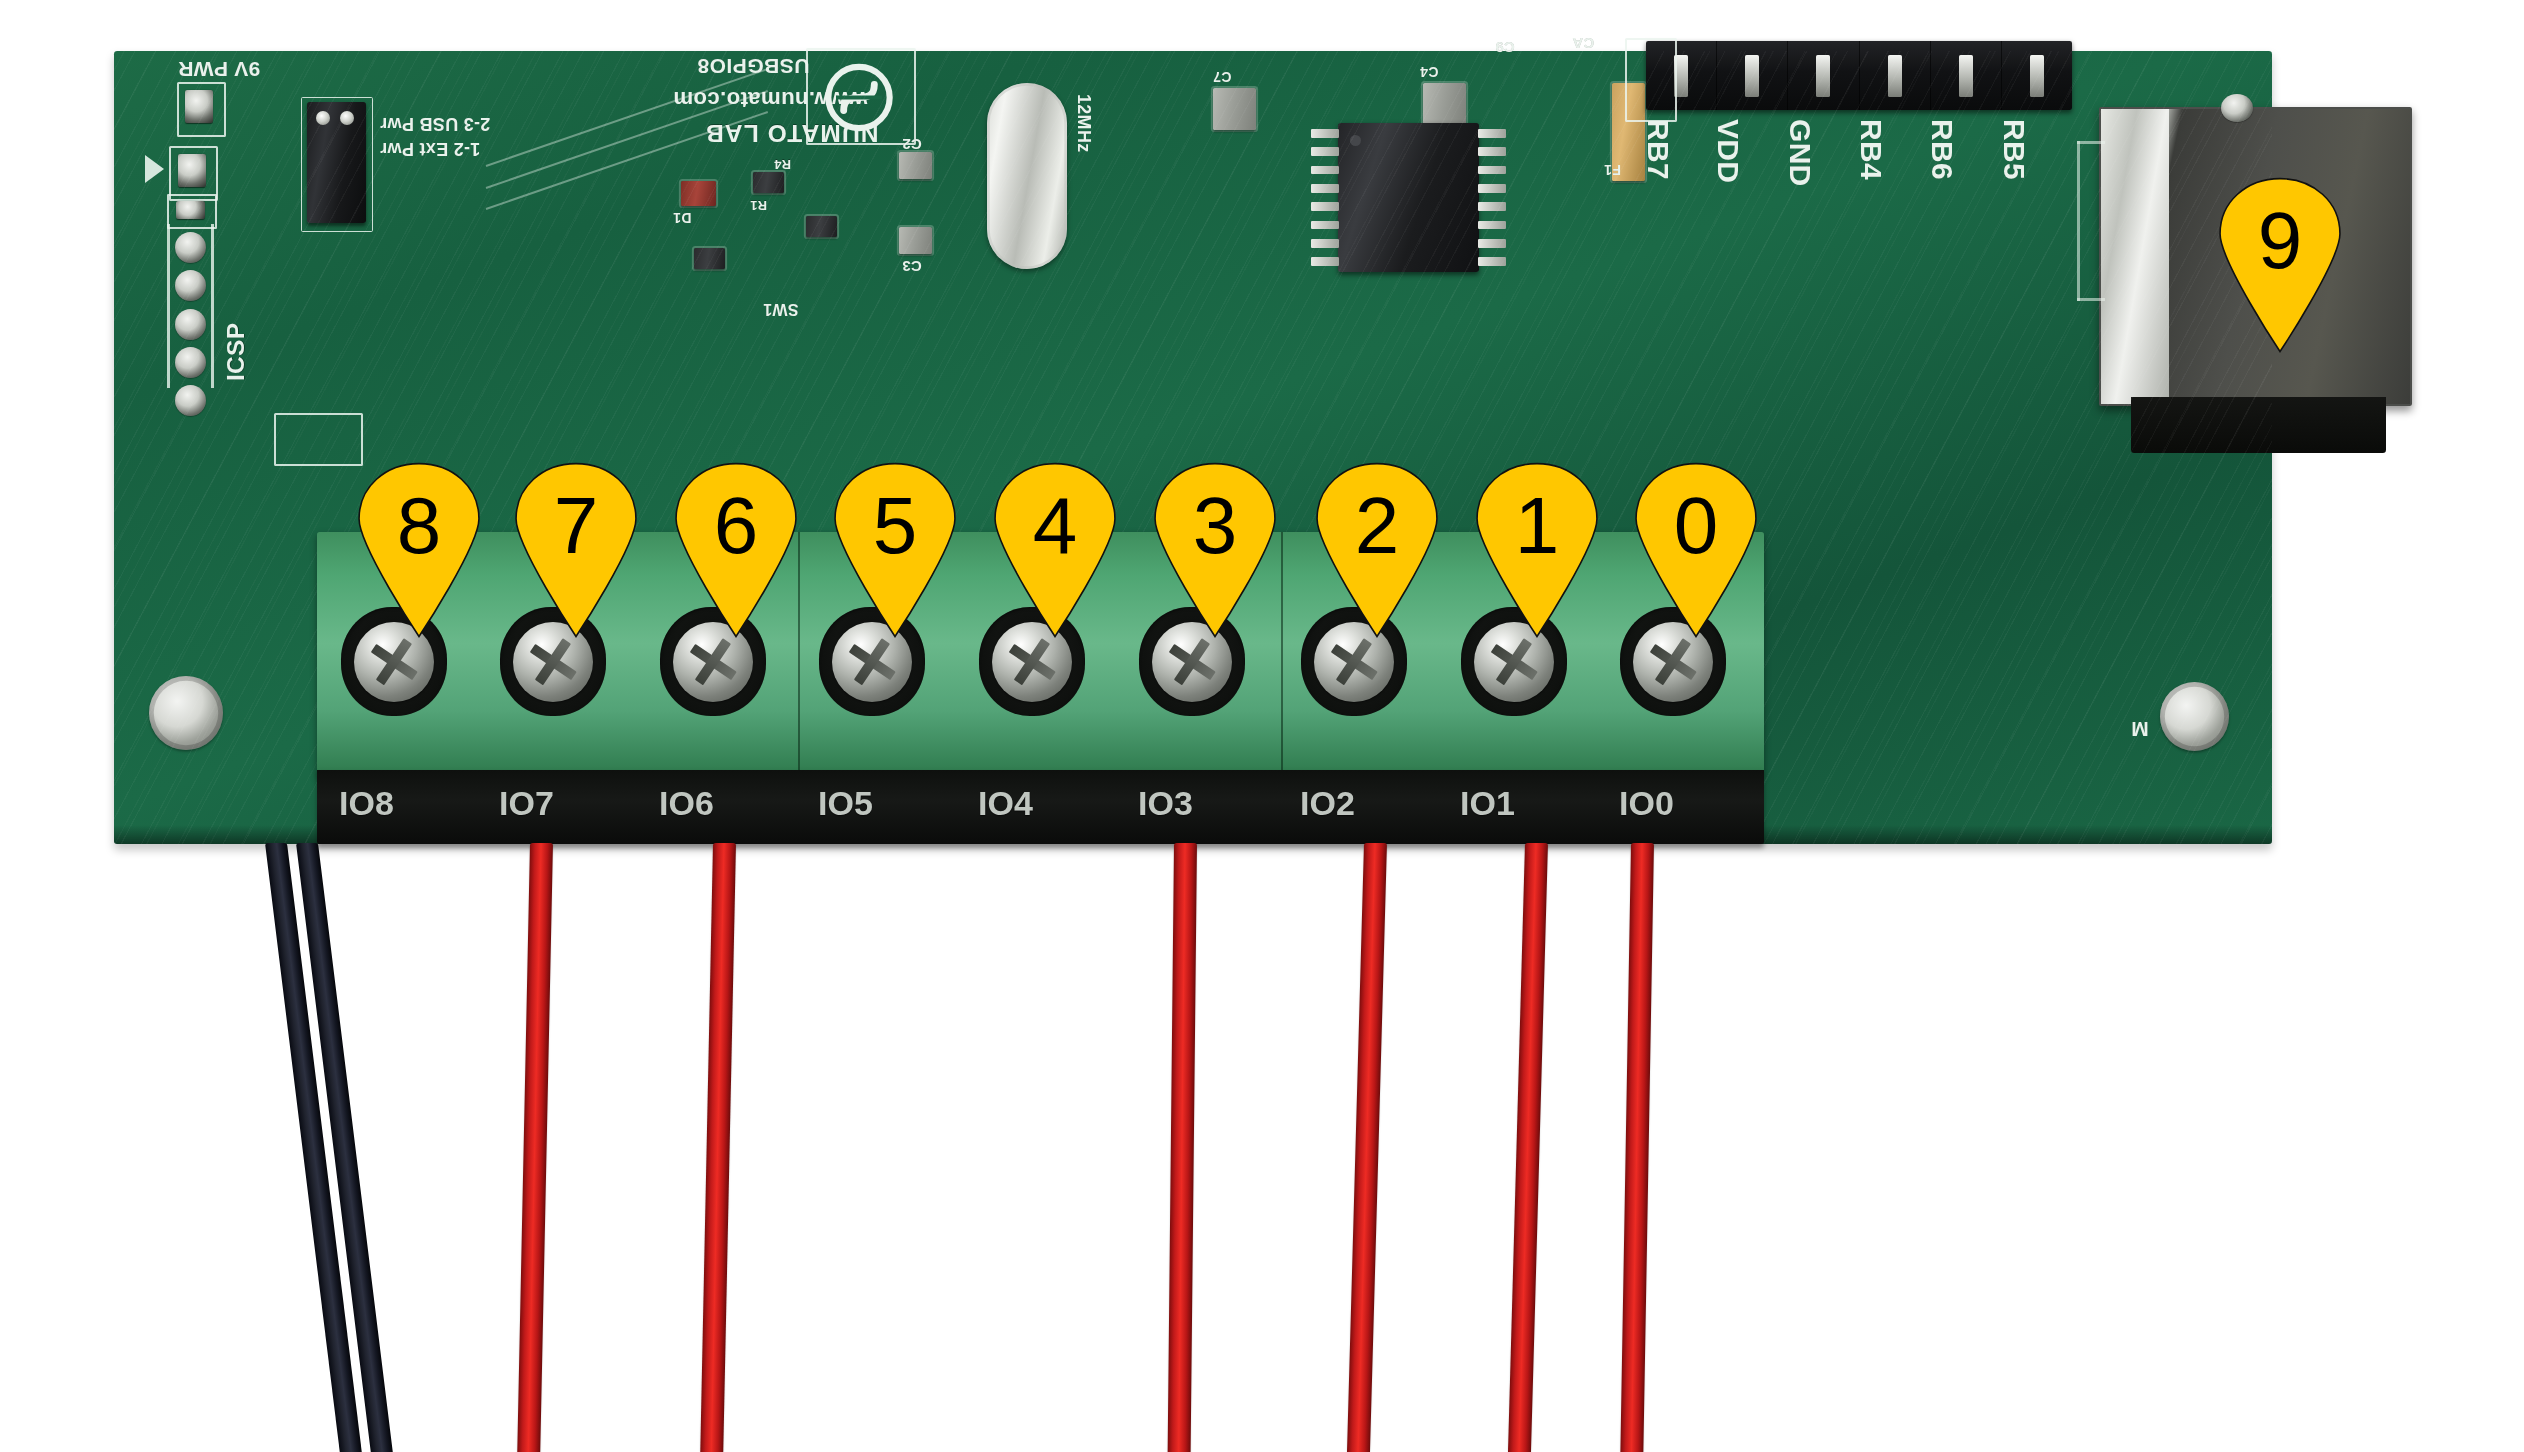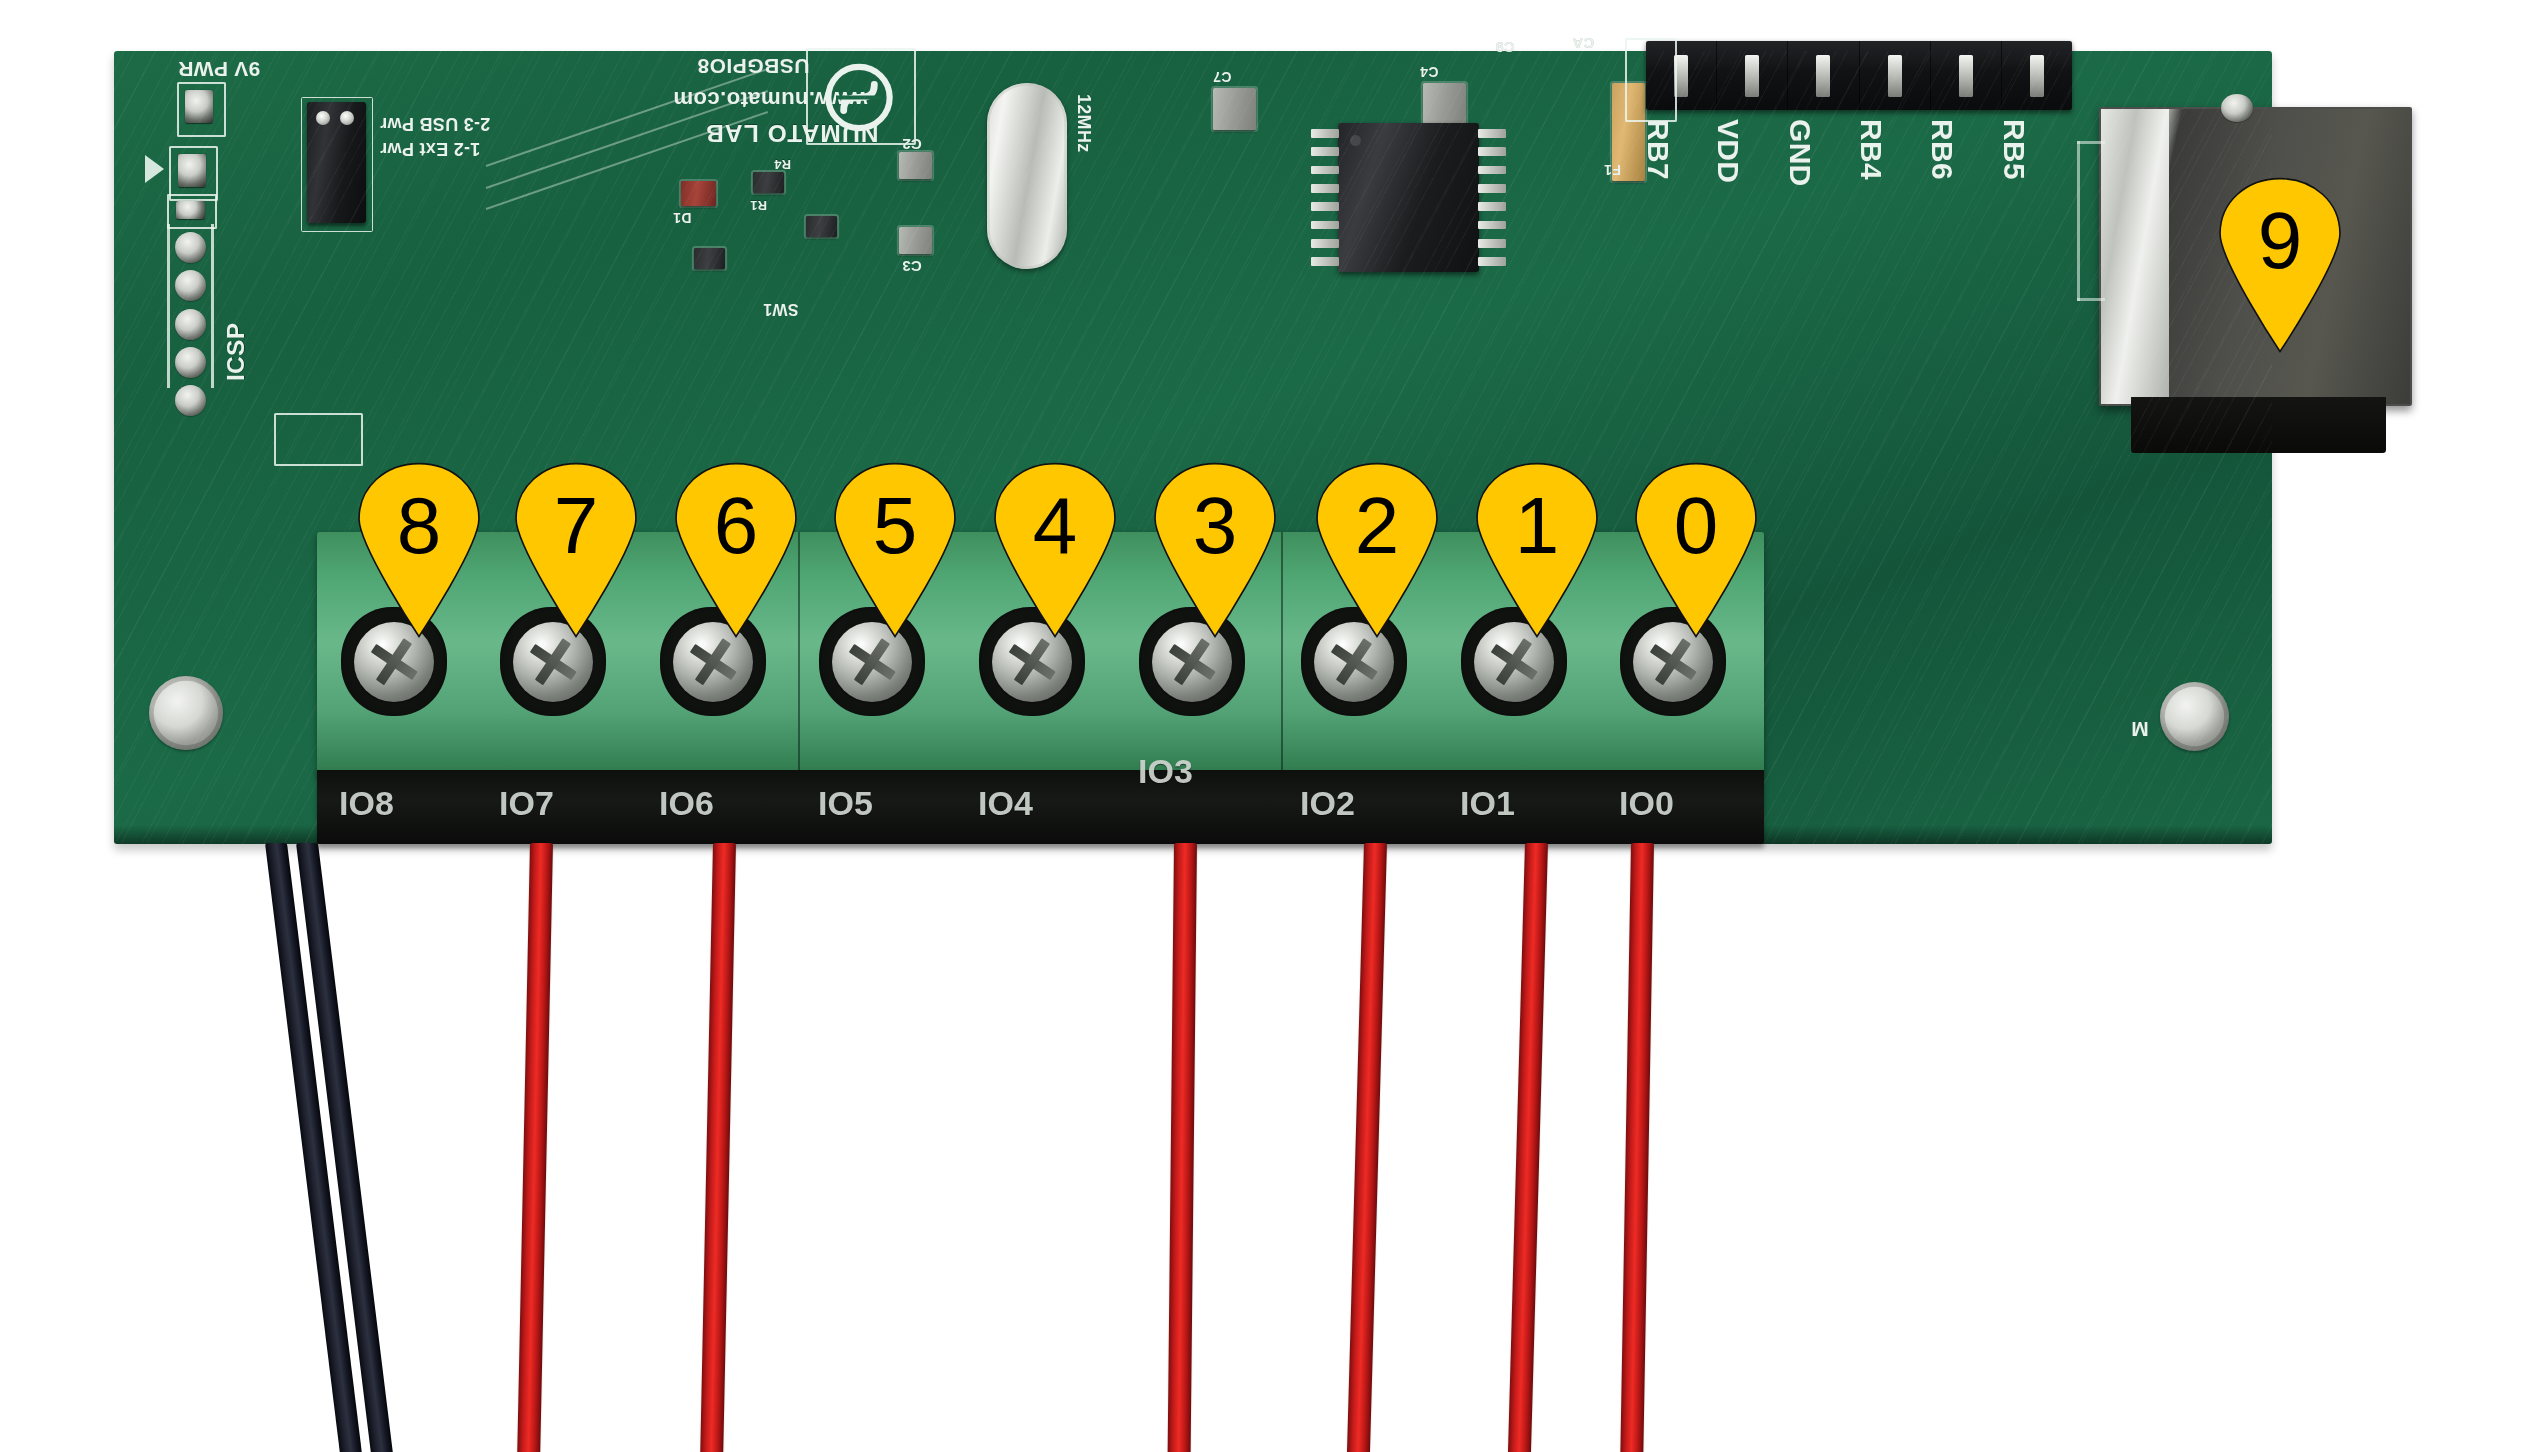--- a/index.html
+++ b/index.html
@@ -408,21 +408,21 @@
     <div class="tb-slot" style="top:0;width:106px;height:109px;"></div>
     <div class="screw" style="width:80px;height:80px;"></div>
   </div>
 
   <div class="tb-base" style="left:317px;top:770px;width:1447px;height:74px;"></div>
   <div class="tb-label" style="left:339px;top:786px;">IO8</div>
   <div class="tb-label" style="left:499px;top:786px;">IO7</div>
   <div class="tb-label" style="left:659px;top:786px;">IO6</div>
   <div class="tb-label" style="left:818px;top:786px;">IO5</div>
   <div class="tb-label" style="left:978px;top:786px;">IO4</div>
-  <div class="tb-label" style="left:1138px;top:754px;">IO3</div>
+  <div class="tb-label" style="left:1138px;top:786px;">IO3</div>
   <div class="tb-label" style="left:1300px;top:786px;">IO2</div>
   <div class="tb-label" style="left:1460px;top:786px;">IO1</div>
   <div class="tb-label" style="left:1619px;top:786px;">IO0</div>
 
   <div class="wire black" style="left:265px;top:843px;width:22.3px;height:609px;transform:skewX(7deg);transform-origin:top center;"></div>
   <div class="wire black" style="left:296px;top:843px;width:22.3px;height:609px;transform:skewX(7deg);transform-origin:top center;"></div>
 
   <div class="wire red" style="left:530px;top:843px;width:23.4px;height:609px;transform:skewX(-1.2deg);transform-origin:top center;"></div>
   <div class="wire red" style="left:713px;top:843px;width:23.4px;height:609px;transform:skewX(-1.2deg);transform-origin:top center;"></div>
   <div class="wire red" style="left:1174px;top:843px;width:23.4px;height:609px;transform:skewX(-0.6deg);transform-origin:top center;"></div>

